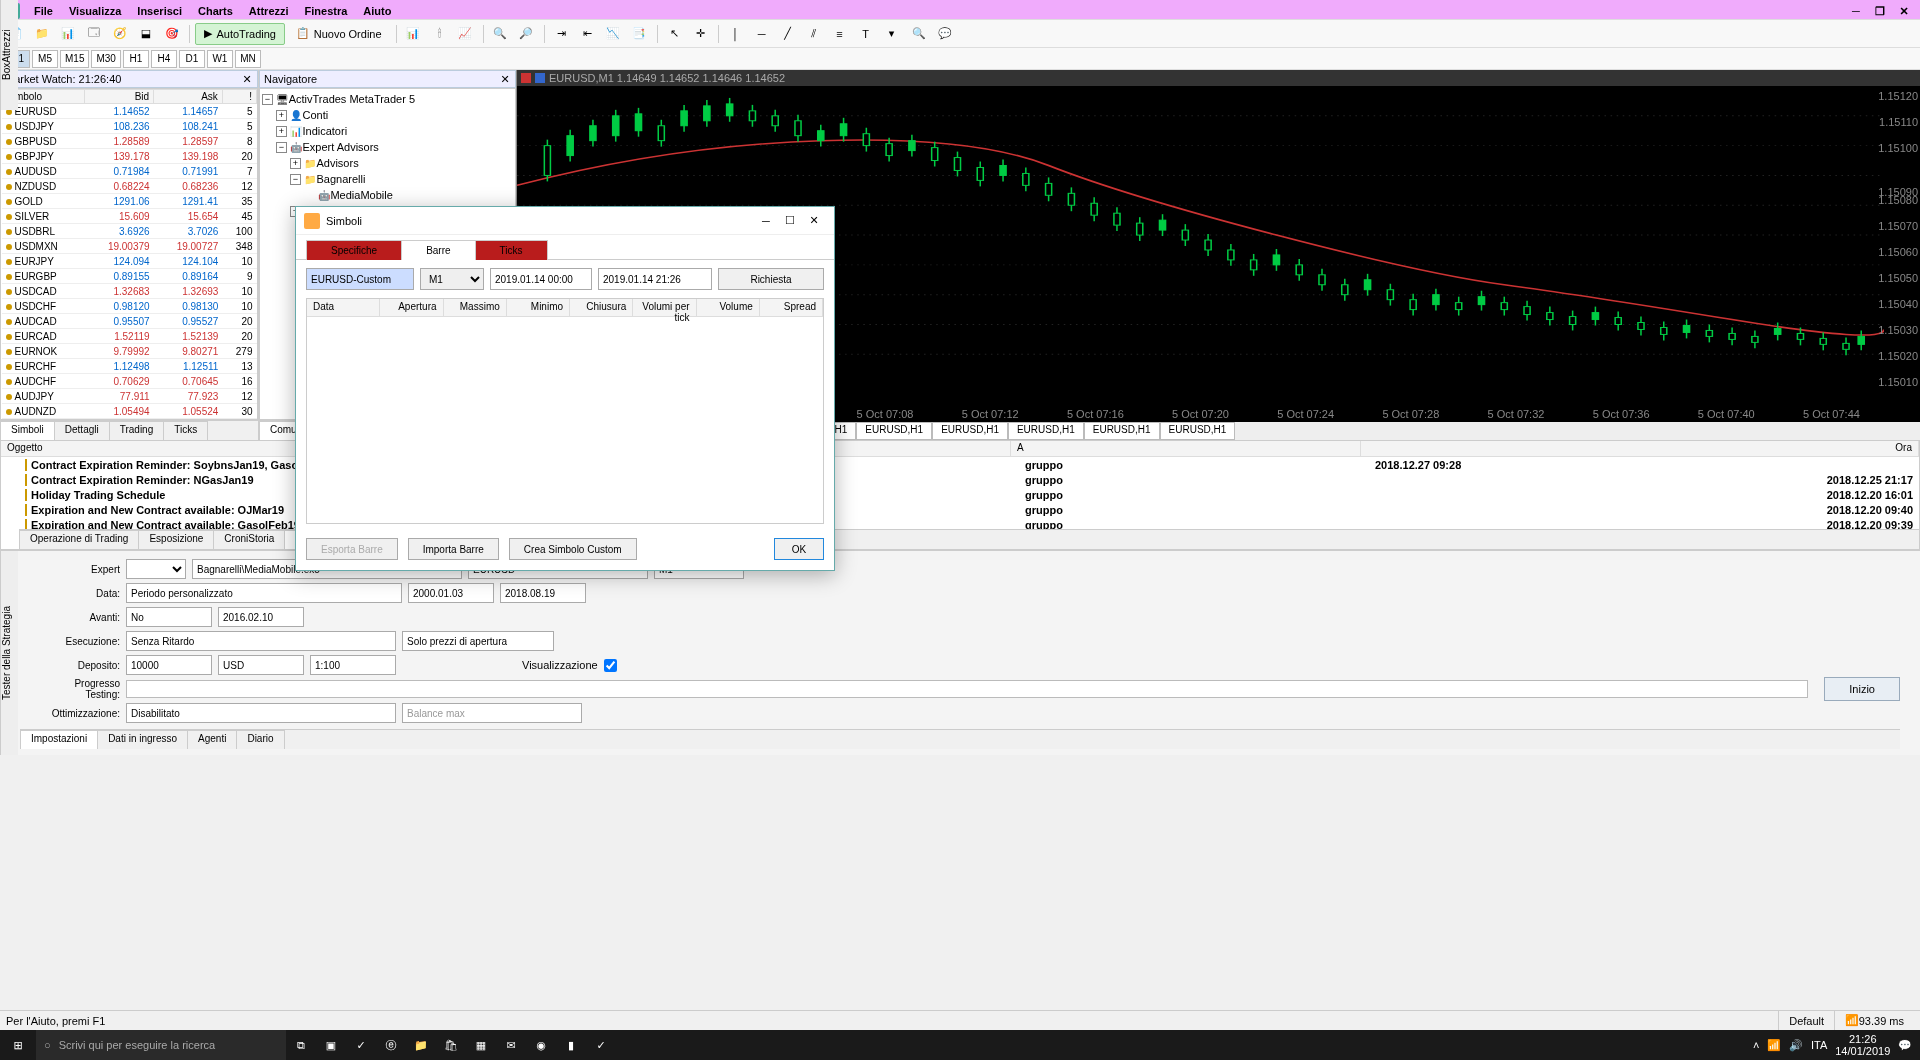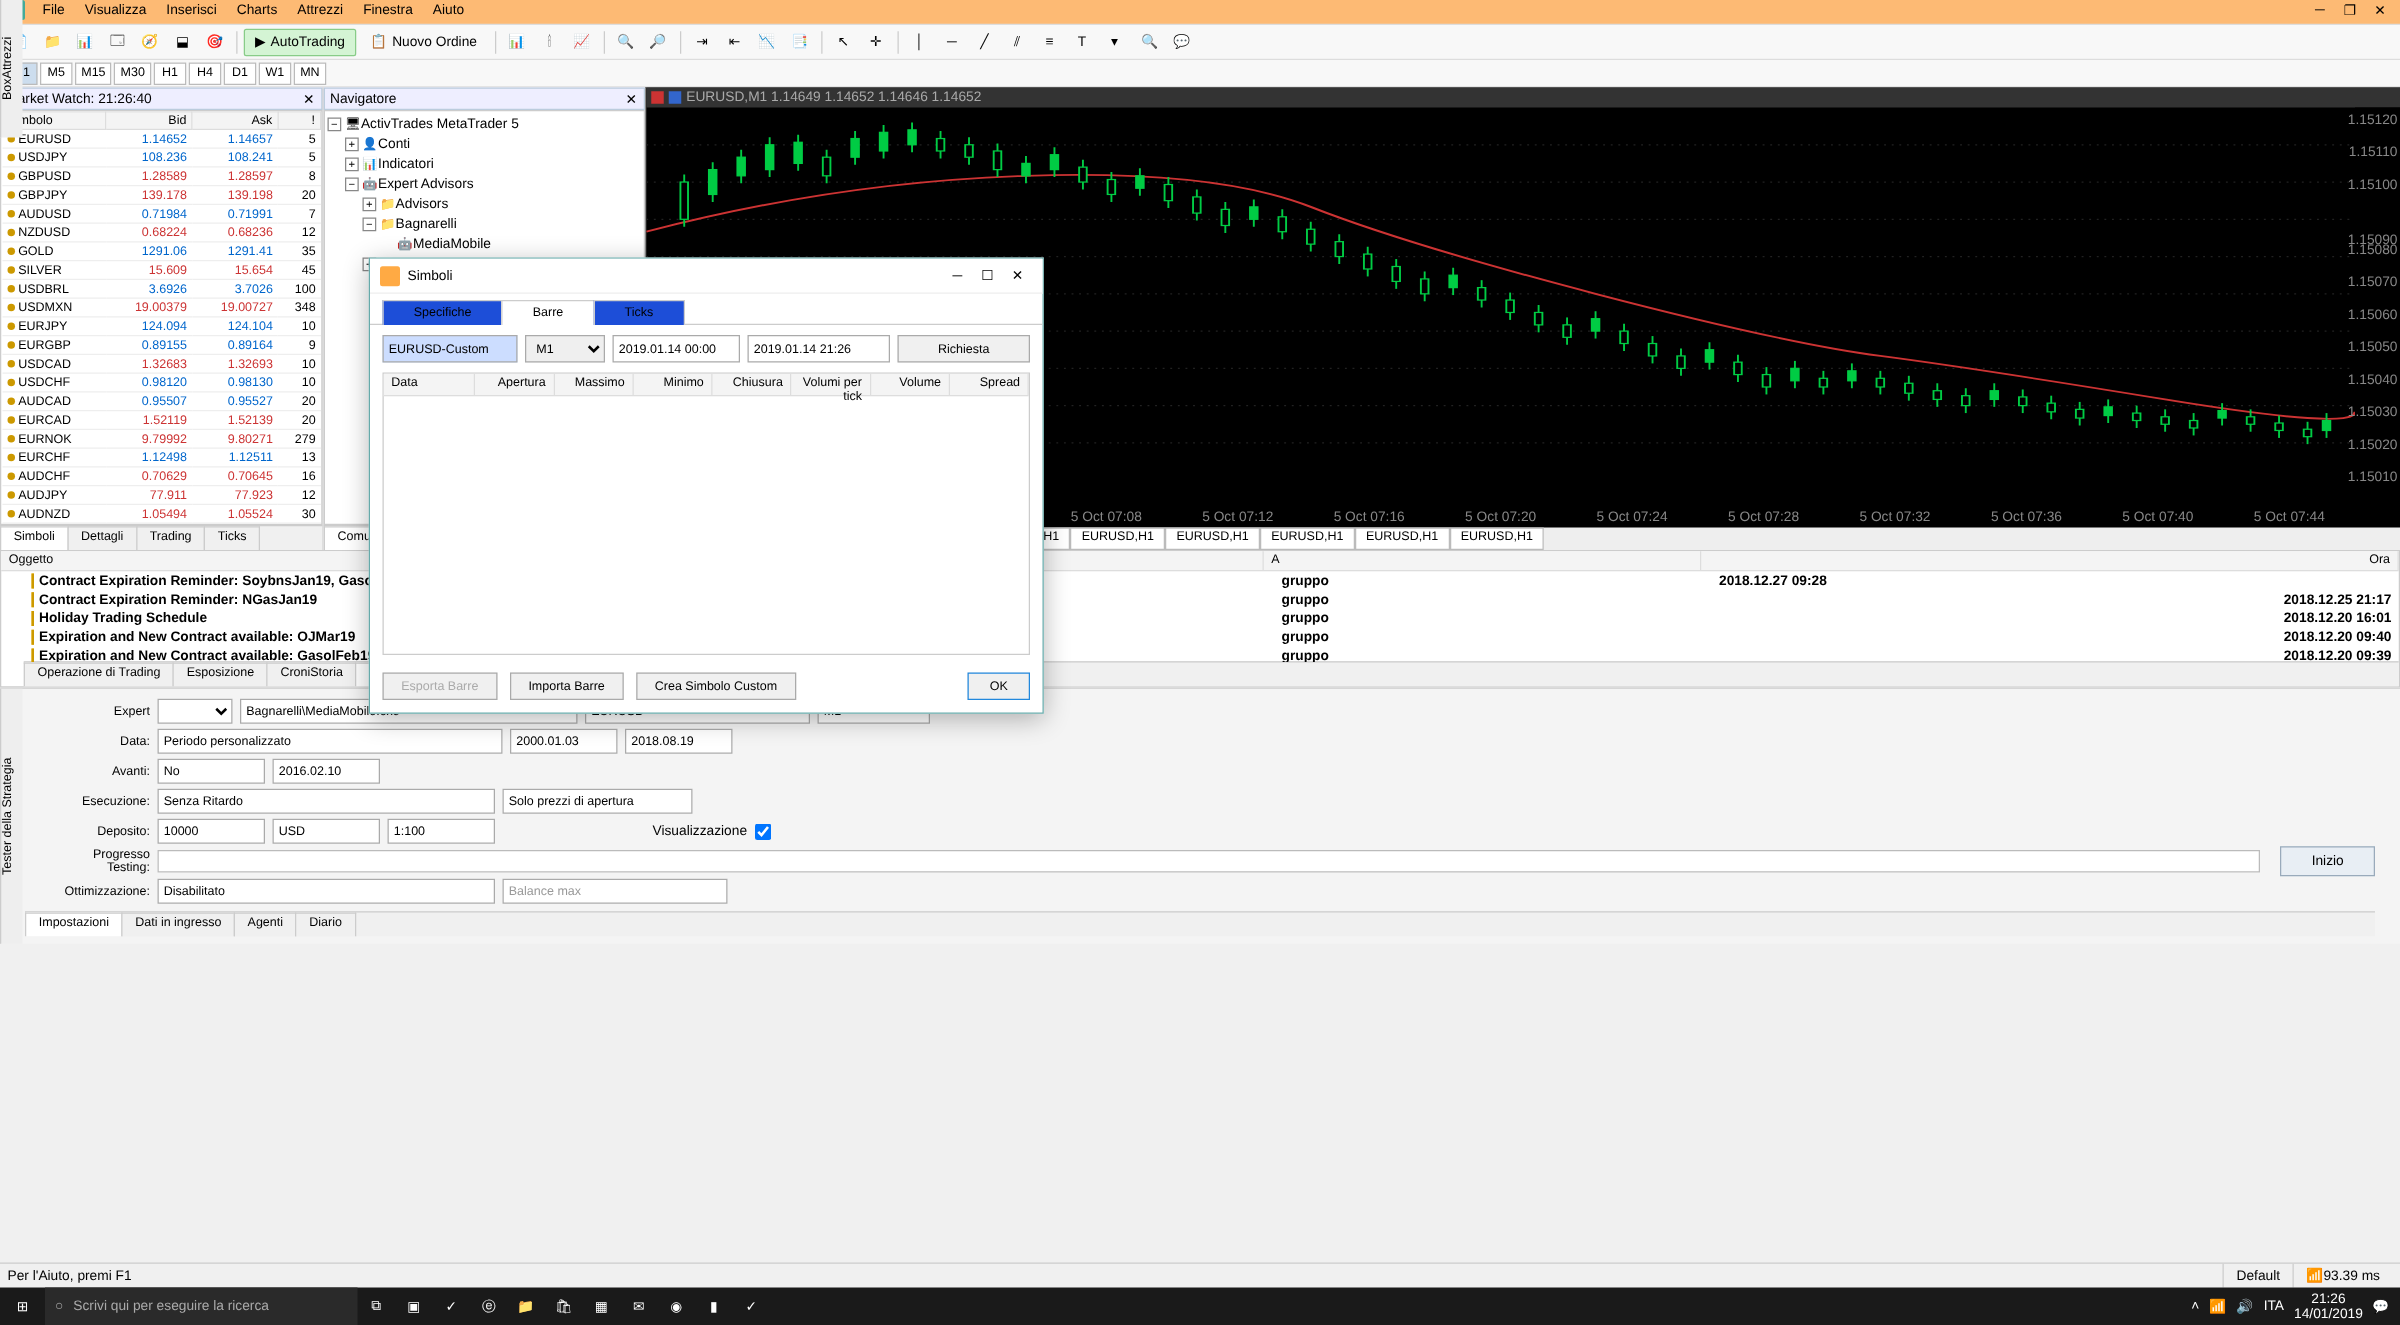--- a/index.html
+++ b/index.html
@@ -1,19 +1,19 @@
 <!DOCTYPE html>
 <html><head>
 <meta charset="utf-8">
 <style>
 * { margin:0; padding:0; box-sizing:border-box; font-family:"Segoe UI",Tahoma,sans-serif; font-size:11px; }
 body { background:#f0f0f0; width:1920px; height:1060px; overflow:hidden; position:relative; }
 
 
-.menubar { height:20px; background:#fdba74; border-bottom:1px solid #ddd; display:flex; align-items:flex-start; padding:0 4px; }
+.menubar { height:20px; background:#f0abfc; border-bottom:1px solid #ddd; display:flex; align-items:flex-end; padding:0 4px;font-weight:bold; }
 .menubar .appicon { width:16px; height:16px; background:#4a9; margin-right:6px; border-radius:2px; }
 .menubar .mi { padding:2px 8px; cursor:default; }
 .menubar .spacer { flex:1; }
 .winbtn { width:24px; height:16px; display:flex; align-items:center; justify-content:center; }
 
 
 .toolbar { height:28px; background:#f8f8f8; border-bottom:1px solid #ddd; display:flex; align-items:center; padding:0 4px; gap:2px; }
 .tbtn { width:24px; height:22px; border:1px solid transparent; display:flex; align-items:center; justify-content:center; border-radius:2px; }
 .tsep { width:1px; height:18px; background:#ccc; margin:0 3px; }
 .tbtn.lbl { width:auto; padding:0 8px; gap:4px; }
@@ -75,21 +75,21 @@
 .tester .frow { display:flex; align-items:center; height:24px; gap:6px; }
 .tester label { width:80px; text-align:right; font-size:10px; }
 .tester select, .tester input[type=text] { height:20px; border:1px solid #aaa; background:#fff; padding:0 4px; font-size:10px; }
 .vtab { position:absolute; left:0; top:0; bottom:0; width:18px; background:#eee; border-right:1px solid #ccc; writing-mode:vertical-rl; transform:rotate(180deg); text-align:center; font-size:10px; padding:4px 0; }
 
 
 .dialog { position:absolute; left:295px; top:206px; width:540px; height:365px; background:#fff; border:1px solid #6aa; box-shadow:0 4px 20px rgba(0,0,0,.3); z-index:100; display:flex; flex-direction:column; }
 .dialog .titlebar { height:28px; background:#fff; display:flex; align-items:center; padding:0 8px; border-bottom:1px solid #eee; }
 .dialog .titlebar .ico { width:16px; height:16px; background:#fa4; margin-right:6px; border-radius:2px; }
 .dialog .dtabs { display:flex; border-bottom:1px solid #ccc; padding:0 10px; margin-top:4px; }
-.dialog .dtab { padding:4px 24px; border:1px solid #ccc; border-bottom:none; background:#1d4ed8; margin-right:-1px; font-size:10px; position:relative; top:1px; }
+.dialog .dtab { padding:4px 24px; border:1px solid #ccc; border-bottom:none; background:#b91c1c; margin-right:-1px; font-size:10px; position:relative; top:1px; }
 .dialog .dtab.active { background:#fff; }
 .dialog .controls { padding:8px 10px; display:flex; gap:6px; align-items:center; }
 .dialog .controls select, .dialog .controls input { height:22px; border:1px solid #aaa; padding:0 4px; font-size:10px; }
 .dialog .sel { background:#cdf; }
 .dialog .grid { flex:1; margin:0 10px 8px; border:1px solid #ccc; }
 .dialog .grid .gh { display:flex; background:#f4f4f4; border-bottom:1px solid #ddd; height:18px; }
 .dialog .grid .gh div { flex:1; padding:2px 6px; font-size:10px; border-right:1px solid #ddd; text-align:right; }
 .dialog .grid .gh div:first-child { text-align:left; flex:1.2; }
 .dialog .dbtns { padding:6px 10px 10px; display:flex; gap:10px; }
 .dialog .dbtn { height:22px; padding:0 14px; border:1px solid #aaa; background:#f0f0f0; font-size:10px; }

